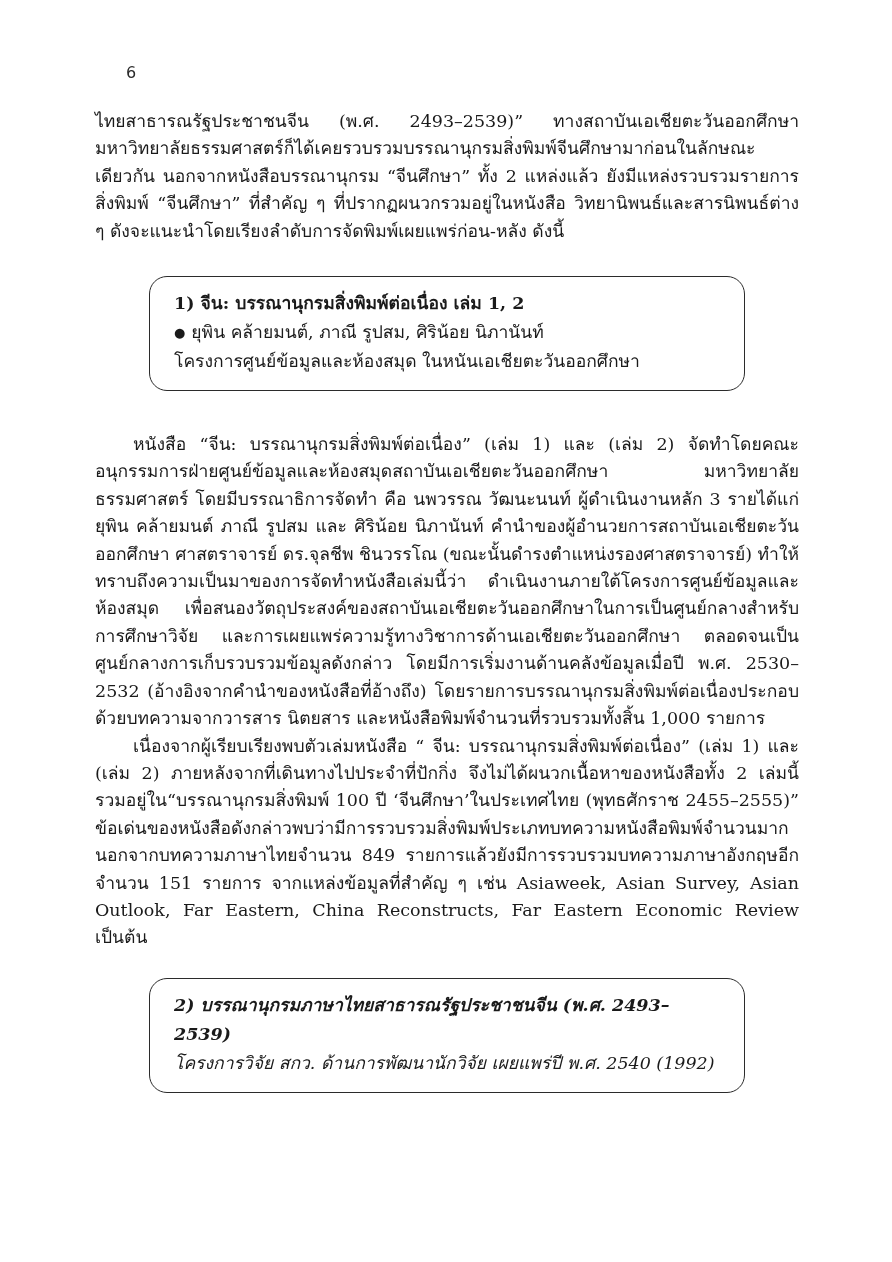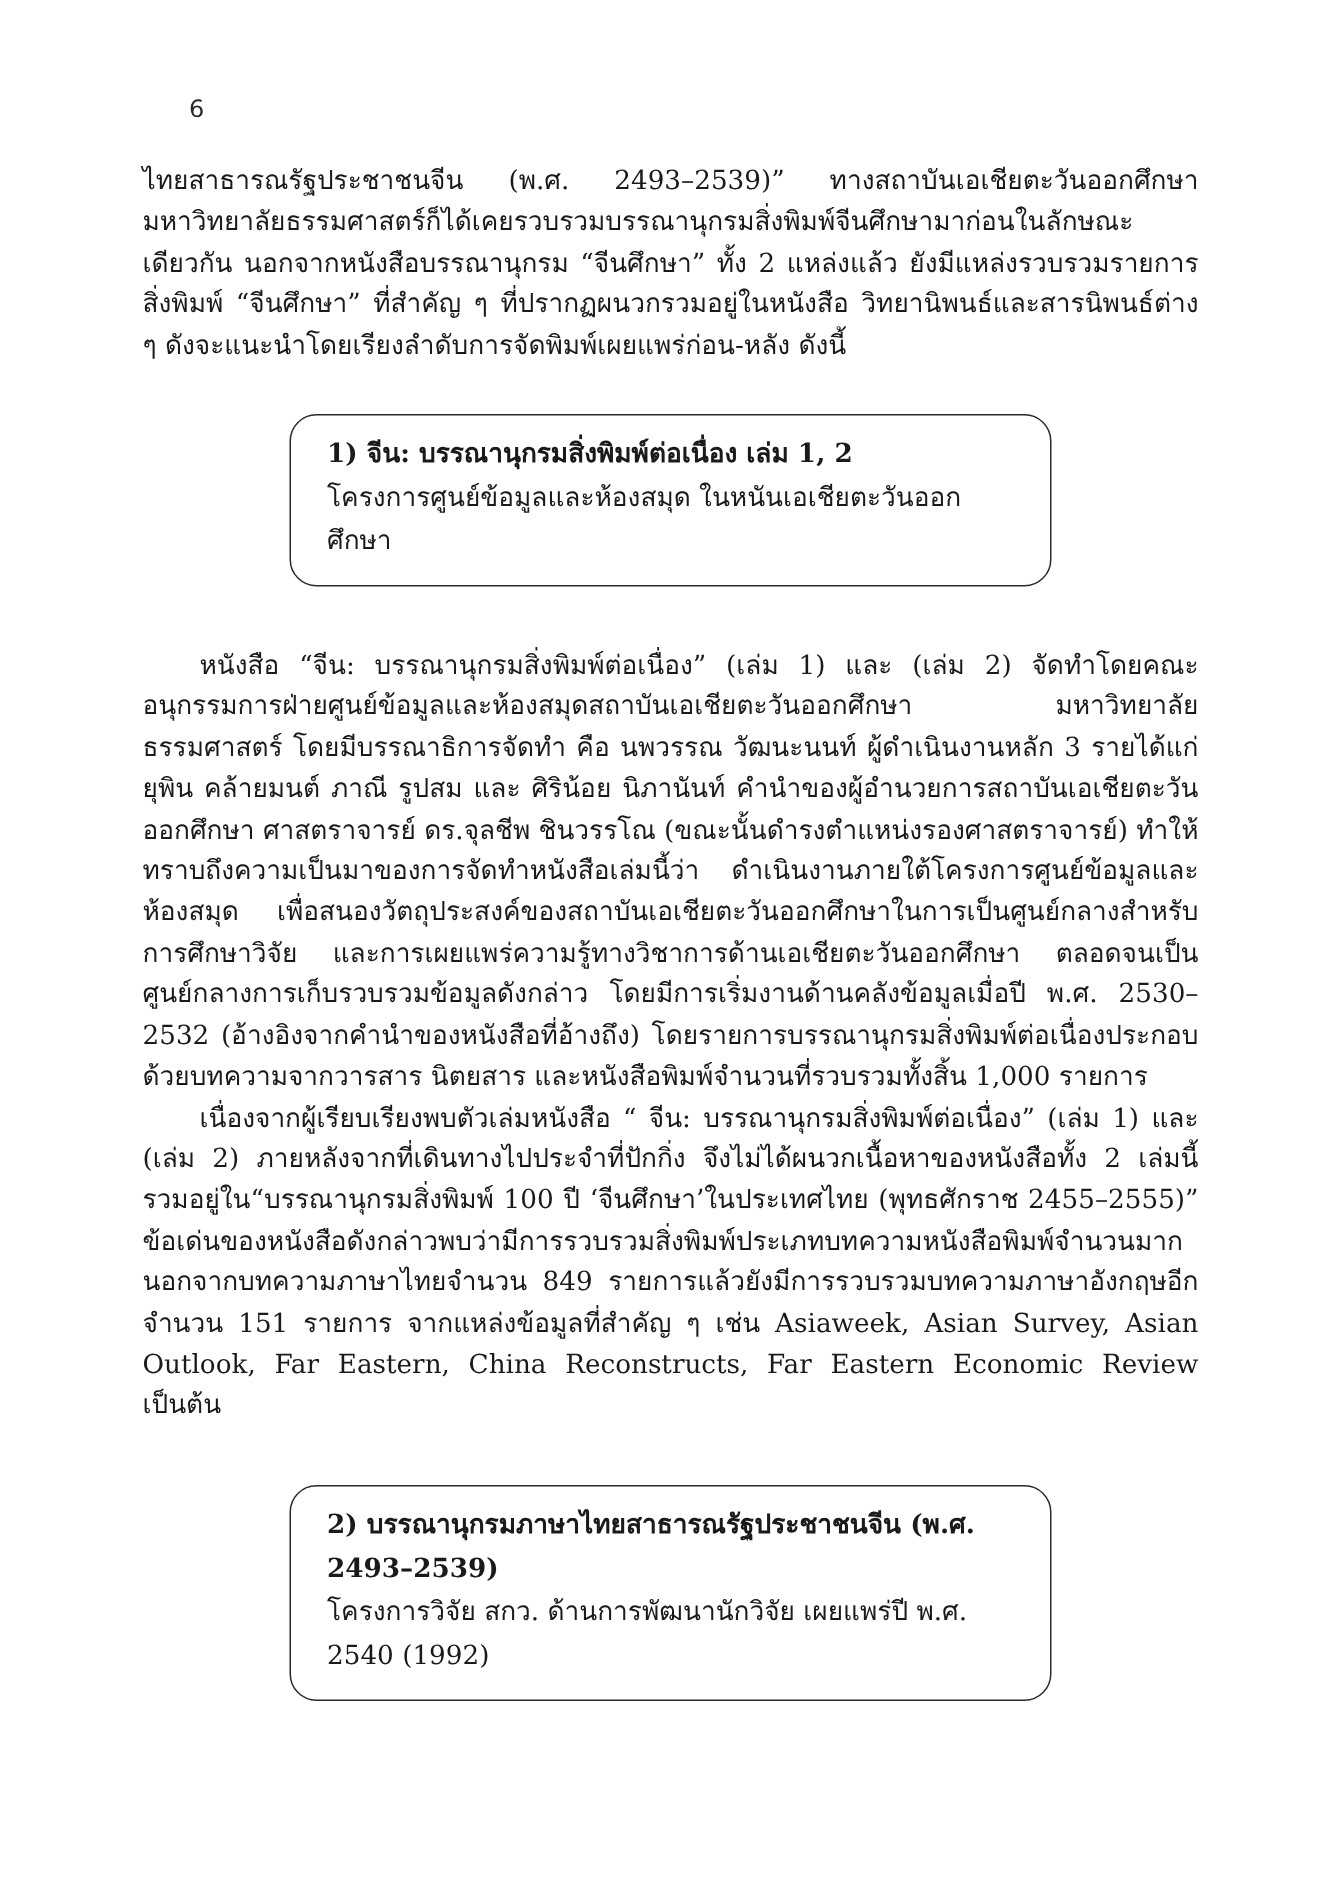--- a/index.html
+++ b/index.html
@@ -44,21 +44,21 @@
   }
   p.body-para {
     margin: 0;
     text-justify: inter-cluster;
   }
   p.body-para.indent {
     text-indent: 38px;
   }
   .bib-box {
     box-sizing: border-box;
-    width: 508px;
+    width: 596px;
     margin: 31px auto 40px auto;
     border: 1.6px solid #2b2b2b;
     border-radius: 18px;
     padding: 12px 26px 14px 24px;
     text-align: left;
     line-height: 29px;
   }
   .bib-box .box-title {
     font-weight: bold;
   }
@@ -77,26 +77,29 @@
   <div class="running-header">
     <span class="page-number">6</span>
   </div>
 
   <div class="content">
 
     <p class="body-para">ไทยสาธารณรัฐประชาชนจีน (พ.ศ. 2493–2539)”  ทางสถาบันเอเชียตะวันออกศึกษา มหาวิทยาลัยธรรมศาสตร์ก็ได้เคยรวบรวมบรรณานุกรมสิ่งพิมพ์จีนศึกษามาก่อนในลักษณะเดียวกัน  นอกจากหนังสือบรรณานุกรม “จีนศึกษา” ทั้ง 2 แหล่งแล้ว  ยังมีแหล่งรวบรวมรายการสิ่งพิมพ์ “จีนศึกษา” ที่สำคัญ ๆ ที่ปรากฏผนวกรวมอยู่ในหนังสือ วิทยานิพนธ์และสารนิพนธ์ต่าง ๆ ดังจะแนะนำโดยเรียงลำดับการจัดพิมพ์เผยแพร่ก่อน-หลัง  ดังนี้</p>
 
     <div class="bib-box">
       <div class="box-title">1) จีน: บรรณานุกรมสิ่งพิมพ์ต่อเนื่อง เล่ม 1, 2</div>
+      <div>
+        <span class="bullet">●</span><span>ยุพิน คล้ายมนต์, ภาณี รูปสม, ศิริน้อย นิภานันท์</span>
+      </div>
       <div>โครงการศูนย์ข้อมูลและห้องสมุด ในหนันเอเชียตะวันออกศึกษา</div>
     </div>
 
     <p class="body-para indent">หนังสือ “จีน: บรรณานุกรมสิ่งพิมพ์ต่อเนื่อง” (เล่ม 1) และ (เล่ม 2)  จัดทำโดยคณะอนุกรรมการฝ่ายศูนย์ข้อมูลและห้องสมุดสถาบันเอเชียตะวันออกศึกษา  มหาวิทยาลัยธรรมศาสตร์  โดยมีบรรณาธิการจัดทำ  คือ นพวรรณ วัฒนะนนท์  ผู้ดำเนินงานหลัก 3 รายได้แก่ ยุพิน คล้ายมนต์ ภาณี รูปสม และ ศิริน้อย นิภานันท์  คำนำของผู้อำนวยการสถาบันเอเชียตะวันออกศึกษา ศาสตราจารย์ ดร.จุลชีพ ชินวรรโณ (ขณะนั้นดำรงตำแหน่งรองศาสตราจารย์)  ทำให้ทราบถึงความเป็นมาของการจัดทำหนังสือเล่มนี้ว่า  ดำเนินงานภายใต้โครงการศูนย์ข้อมูลและห้องสมุด เพื่อสนองวัตถุประสงค์ของสถาบันเอเชียตะวันออกศึกษาในการเป็นศูนย์กลางสำหรับการศึกษาวิจัย  และการเผยแพร่ความรู้ทางวิชาการด้านเอเชียตะวันออกศึกษา  ตลอดจนเป็นศูนย์กลางการเก็บรวบรวมข้อมูลดังกล่าว  โดยมีการเริ่มงานด้านคลังข้อมูลเมื่อปี พ.ศ. 2530–2532  (อ้างอิงจากคำนำของหนังสือที่อ้างถึง)  โดยรายการบรรณานุกรมสิ่งพิมพ์ต่อเนื่องประกอบด้วยบทความจากวารสาร นิตยสาร และหนังสือพิมพ์จำนวนที่รวบรวมทั้งสิ้น 1,000 รายการ</p>
 
     <p class="body-para indent">เนื่องจากผู้เรียบเรียงพบตัวเล่มหนังสือ “ จีน: บรรณานุกรมสิ่งพิมพ์ต่อเนื่อง” (เล่ม 1) และ (เล่ม 2)  ภายหลังจากที่เดินทางไปประจำที่ปักกิ่ง  จึงไม่ได้ผนวกเนื้อหาของหนังสือทั้ง 2 เล่มนี้รวมอยู่ใน“บรรณานุกรมสิ่งพิมพ์ 100 ปี ‘จีนศึกษา’ในประเทศไทย (พุทธศักราช 2455–2555)”  ข้อเด่นของหนังสือดังกล่าวพบว่ามีการรวบรวมสิ่งพิมพ์ประเภทบทความหนังสือพิมพ์จำนวนมาก  นอกจากบทความภาษาไทยจำนวน 849 รายการแล้วยังมีการรวบรวมบทความภาษาอังกฤษอีกจำนวน 151 รายการ จากแหล่งข้อมูลที่สำคัญ ๆ เช่น Asiaweek, Asian Survey, Asian Outlook, Far Eastern, China Reconstructs, Far Eastern Economic Review เป็นต้น</p>
 
-    <div class="bib-box" style="margin-top:38px; margin-bottom:42px;">
+    <div class="bib-box" style="margin-top:26px; margin-bottom:42px;font-style:italic;">
       <div class="box-title">2) บรรณานุกรมภาษาไทยสาธารณรัฐประชาชนจีน (พ.ศ. 2493–2539)</div>
       <div>โครงการวิจัย สกว. ด้านการพัฒนานักวิจัย เผยแพร่ปี พ.ศ. 2540 (1992)</div>
     </div>
 
   </div>
 </div>
 
 </body></html>

